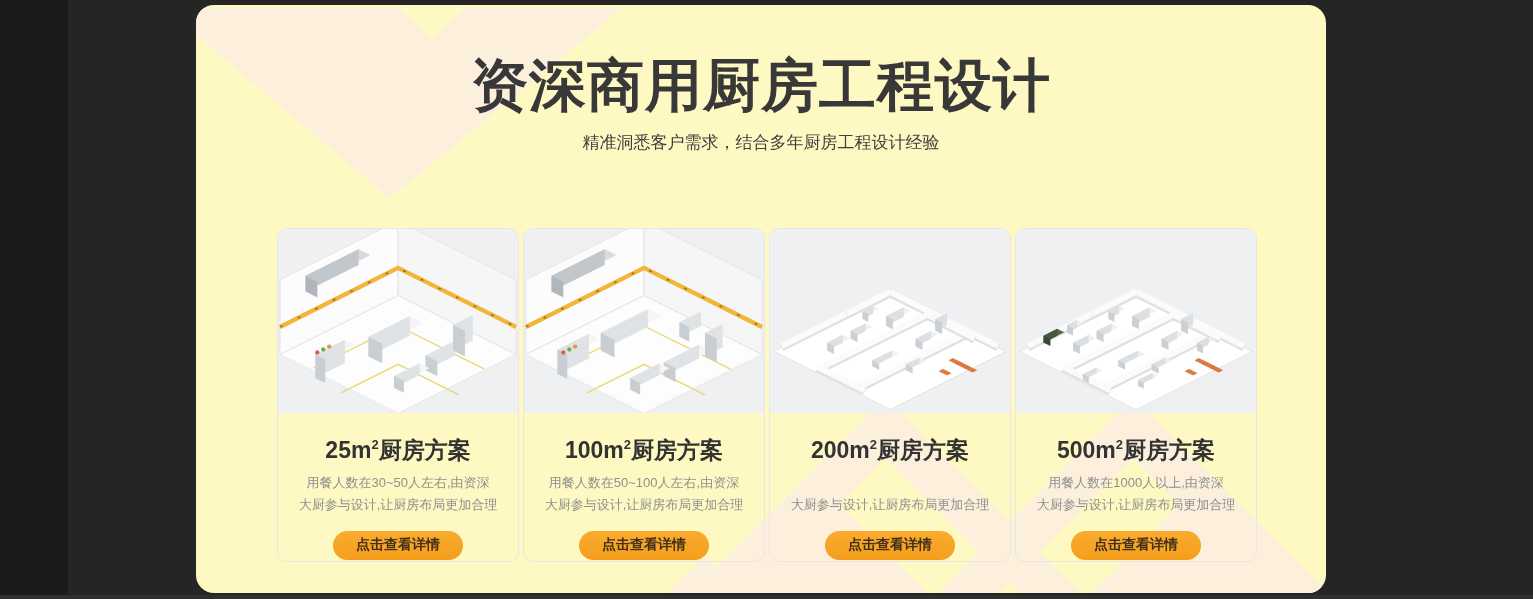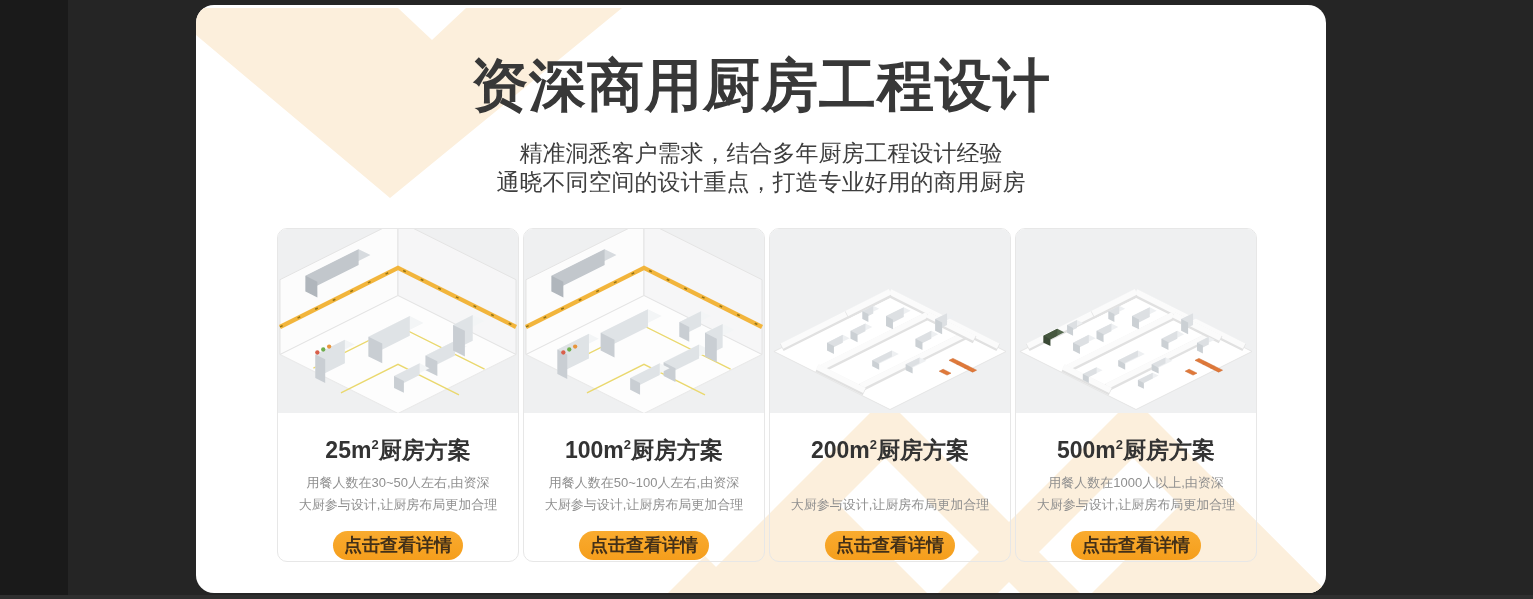--- a/index.html
+++ b/index.html
@@ -2,38 +2,38 @@
 <html><head>
 <meta charset="utf-8">
 <style>
   html,body{margin:0;padding:0;background:#252525;}
   *{box-sizing:border-box;}
   .screen{position:relative;width:1533px;height:599px;overflow:hidden;
           background:#252525;font-family:"Liberation Sans",sans-serif;}
   .left-strip{position:absolute;left:0;top:0;width:68px;height:599px;background:#1a1a1a;}
   .bottom-strip{position:absolute;left:0;bottom:0;width:100%;height:4px;background:#2f2f2f;}
   .panel{position:absolute;left:196px;top:5px;width:1130px;height:588px;
-         background:#ffffff;border-radius:18px;overflow:hidden;}
+         background:#fef9c3;border-radius:18px;overflow:hidden;}
   .decor{position:absolute;left:0;top:0;width:1130px;height:588px;pointer-events:none;z-index:1;}
   .decor polygon{fill:#FCEFDC;}
   .hd{position:relative;z-index:2;text-align:center;}
   .page-title{margin:0;padding-top:47px;font-size:57px;line-height:66px;font-weight:900;
               color:#383838;letter-spacing:1px;}
-  .subtitle{margin:21px 0 0 0;font-size:23px;line-height:29px;color:#3e3e3e;}
+  .subtitle{margin:10px 0 0 0;font-size:17px;line-height:29px;color:#3e3e3e;}
   .cards-row{position:absolute;left:81px;top:223px;width:980px;display:flex;gap:4px;z-index:2;}
   .card{width:242px;height:334px;border:1px solid #e7e7e7;border-radius:10px;
         background:transparent;overflow:hidden;text-align:center;}
   .photo{width:240px;height:184px;background:#eff0f1;}
   .photo svg{display:block;width:240px;height:184px;}
   .card-title{margin:17px 0 0 0;font-size:23px;line-height:30px;font-weight:bold;color:#333333;}
   .card-title sup{font-size:13px;}
   .desc{margin:7px 0 0 0;font-size:13px;line-height:22px;color:#8f8f8f;}
   .cta{display:block;margin:15px auto 9px auto;width:130px;height:29px;border:none;
        border-radius:15px;background:linear-gradient(180deg,#f9ab2f,#f59e1c);
-       color:#433018;font-size:18px;font-weight:bold;font-family:Liberation Sans, sans-serif;
+       color:#433018;font-size:14px;font-weight:bold;font-family:Liberation Mono, monospace;
        cursor:pointer;line-height:27px;padding:0;}
 </style>
 </head>
 <body>
 
 <div class="screen">
   <div class="left-strip"></div>
 
   <div class="panel">
     <svg class="decor" viewBox="0 0 1130 588" aria-hidden="true">
@@ -42,21 +42,21 @@
 
       <polygon points="689,393 996,700 936,700 689,453 442,700 382,700"></polygon>
       <polygon points="638,495 843,700 733,700 638,605 543,700 433,700"></polygon>
       <polygon points="937,393 1244,700 1184,700 937,453 690,700 630,700"></polygon>
       <polygon points="1014,470 1244,700 1114,700 1014,600 914,700 784,700"></polygon>
       <polygon points="509,551 658,700 548,700 509,661 470,700 360,700"></polygon>
     </svg>
 
     <div class="hd">
       <h1 class="page-title">资深商用厨房工程设计</h1>
-      <p class="subtitle"><span>精准洞悉客户需求，结合多年厨房工程设计经验</span><br><span>通晓不同空间的设计重点，打造专业好用的商用厨房</span></p>
+      <p class="subtitle"><span>精准洞悉客户需求，结合多年厨房工程设计经验</span><br></p>
     </div>
 
     <div class="cards-row" id="cards-row">
   <article class="card">
     <div class="photo">
             <svg viewBox="0 0 244 184">
               <rect x="0" y="0" width="244" height="184" fill="#eff0f1"></rect>
               <polygon points="122,186 2,126 122,66 242,126" fill="#fdfdfd" stroke="#e8e8e8" stroke-width="1"></polygon>
               <polygon points="2,126 122,66 122,-10 2,50" fill="#fcfcfc" stroke="#e3e3e3" stroke-width="1"></polygon>
               <polygon points="122,66 242,126 242,50 122,-10" fill="#f6f6f7" stroke="#e3e3e3" stroke-width="1"></polygon>

